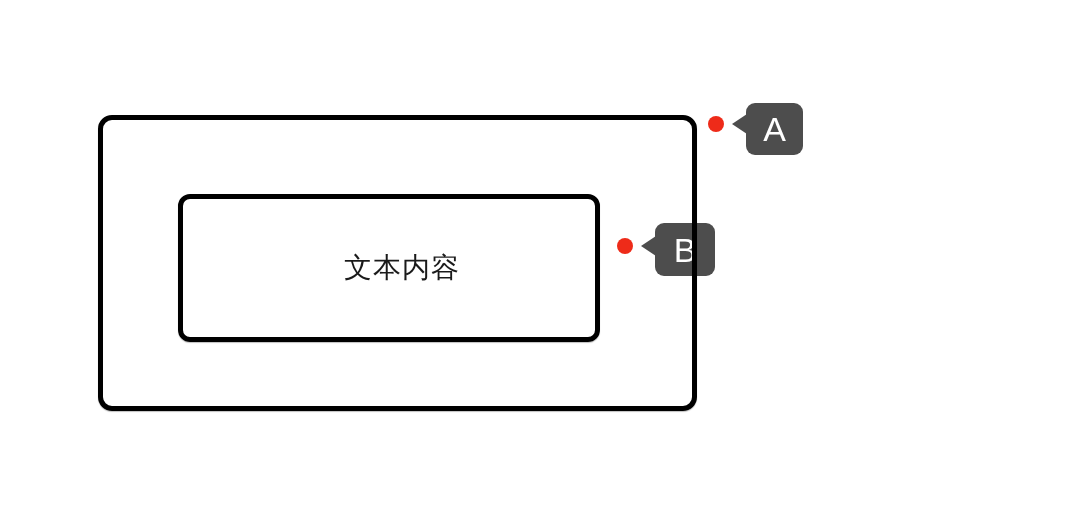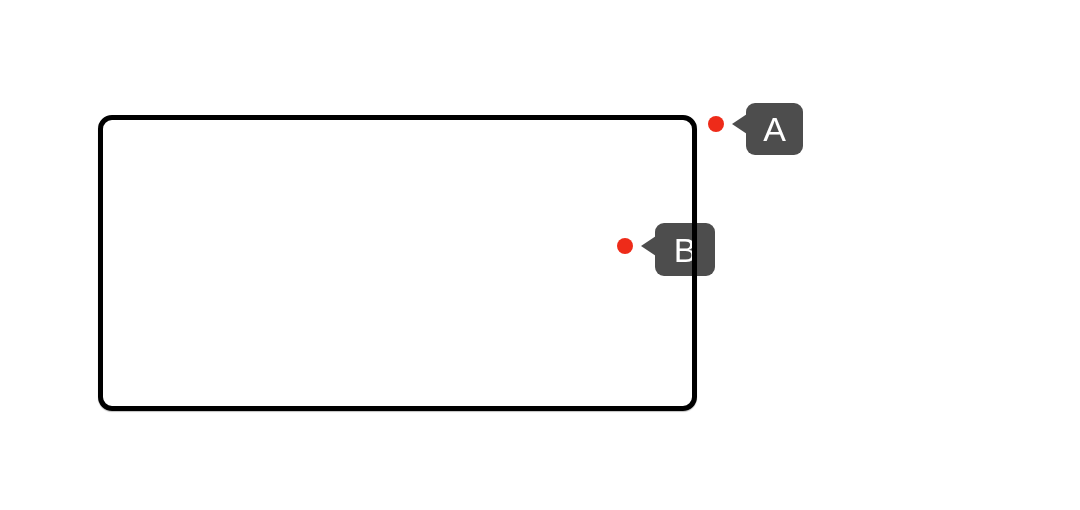--- a/index.html
+++ b/index.html
@@ -139,20 +139,23 @@
        0 0 2px var(--brand-red);
   }
 </style>
 </head>
 <body>
 
 <div class="canvas">
 
   <div class="outer-box"></div>
 
+  <div class="inner-box">
+    <span class="inner-text">文本内容</span>
+  </div>
 
   <span class="dot dot-a"></span>
   <span class="tri tri-a"></span>
   <div class="bubble bubble-a">A</div>
 
   <span class="dot dot-b"></span>
   <span class="tri tri-b"></span>
   <div class="bubble bubble-b">B</div>
 
 

